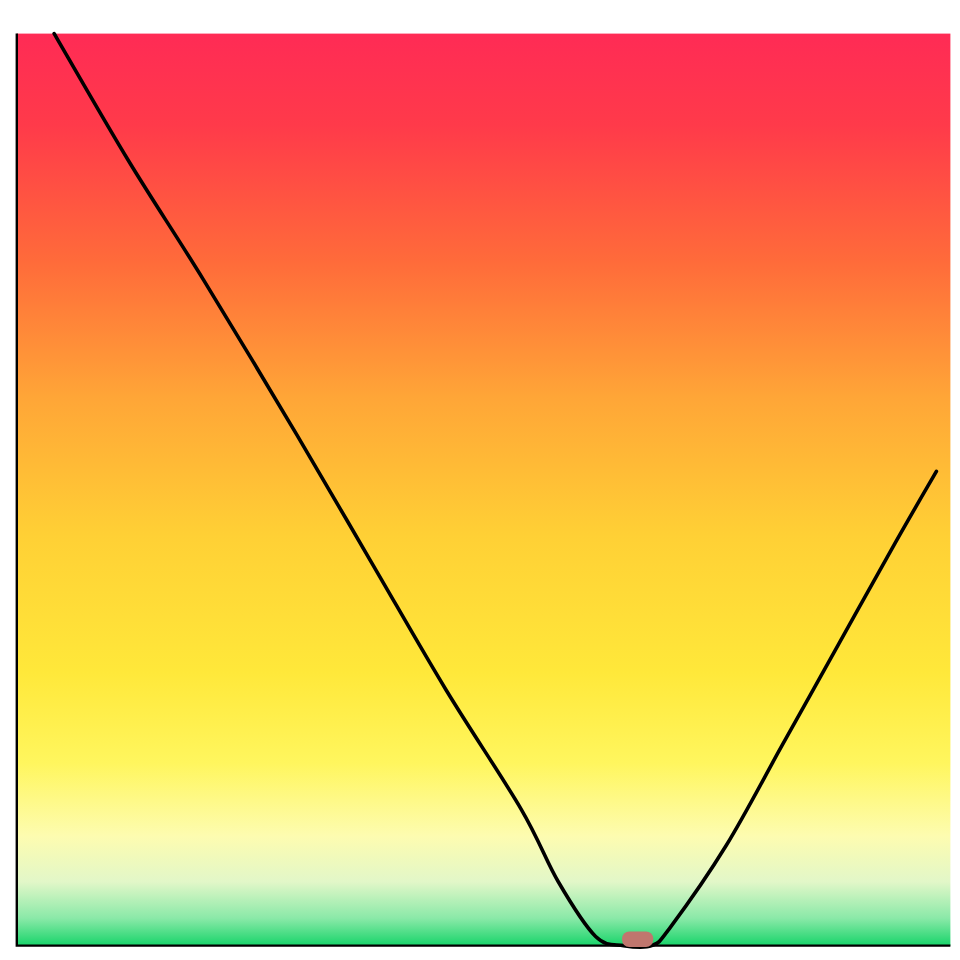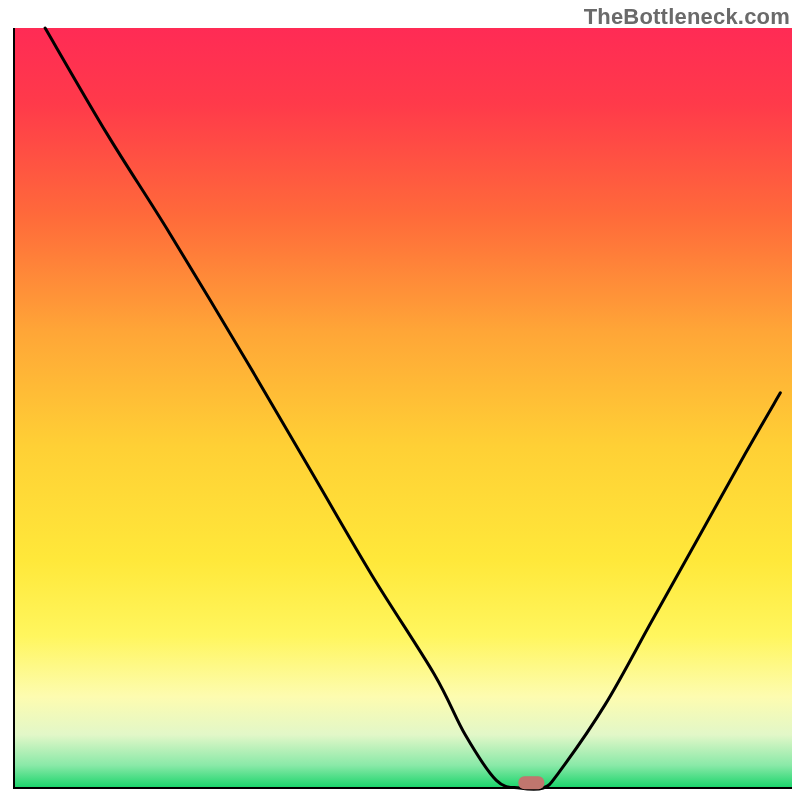--- a/index.html
+++ b/index.html
@@ -27,21 +27,20 @@
   svg {
     position: absolute;
     top: 0;
     left: 0;
   }
 </style>
 </head>
 <body>
 <div class="container">
 
-<div class="watermark">TheBottleneck.com</div>
 
 <svg id="chart-svg" width="800" height="800" viewBox="0 0 800 800">
   <defs>
     <linearGradient id="bg-grad" x1="0" y1="0" x2="0" y2="1">
           <stop offset="0%" stop-color="#ff2b55"></stop>
           <stop offset="10%" stop-color="#ff3a4a"></stop>
           <stop offset="25%" stop-color="#ff6b3a"></stop>
           <stop offset="40%" stop-color="#ffa637"></stop>
           <stop offset="55.00000000000001%" stop-color="#ffd035"></stop>
           <stop offset="70%" stop-color="#ffe83a"></stop>

